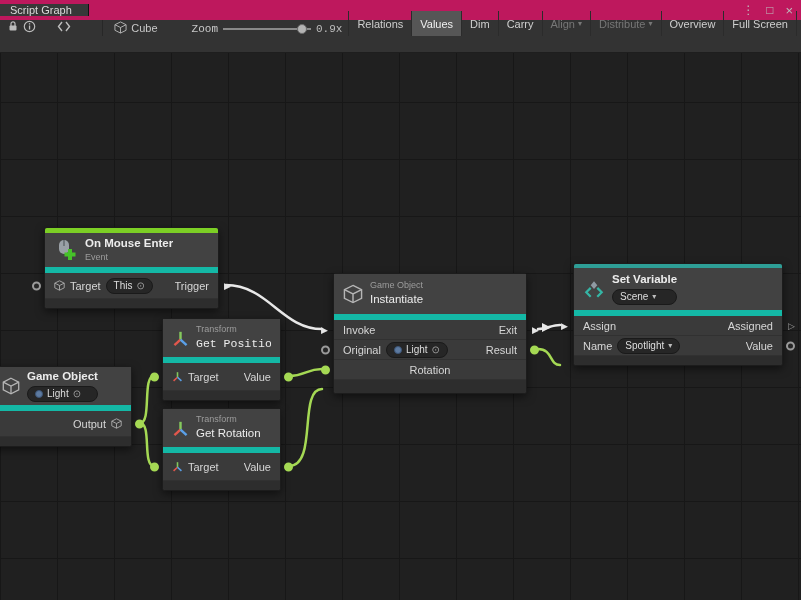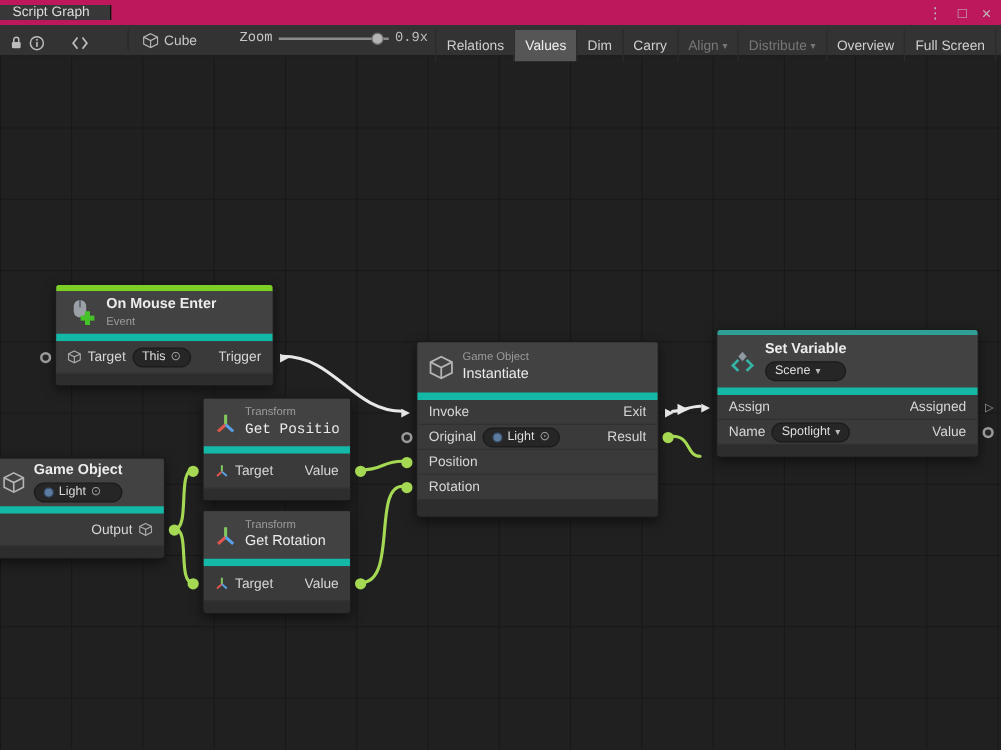--- a/index.html
+++ b/index.html
@@ -21,22 +21,22 @@
   }
   .tabbar-controls {
     margin-left:auto; display:flex; align-items:center; gap:12px; padding-right:8px;
     color:#bdbdbd; font-size:12px;
   }
   .tabbar-controls span { cursor:default; line-height:1; }
 
   
   .toolbar {
     height:25px; background:#333333; border-bottom:1px solid #1e1e1e;
-    display:flex; align-items:flex-start; font-size:11px; color:#c8c8c8;
-    padding:4px 4px; position:relative; z-index:10; white-space:nowrap;
+    display:flex; align-items:flex-end; font-size:11px; color:#c8c8c8;
+    padding:16px 4px; position:relative; z-index:10; white-space:nowrap;
   }
   .tool-icon { display:inline-flex; align-items:center; justify-content:center;
     width:20px; height:20px; margin:0 2px; }
   .tool-gap { width:26px; }
   .tool-divider { width:1px; height:16px; background:#272727; margin:0 6px; }
   .owner { display:flex; align-items:center; gap:4px; padding:2px 6px; }
   .zoom-wrap { display:flex; align-items:center; gap:5px; margin-left:28px;font-family:Liberation Mono, monospace; }
   .zoom-slider { position:relative; width:88px; height:14px; }
   .zoom-track { position:absolute; top:6px; left:0; right:0; height:2px; background:#8a8a8a; }
   .zoom-handle { position:absolute; top:2px; left:84%; width:10px; height:10px;
@@ -77,21 +77,21 @@
   .node-header {
     display:flex; align-items:center; gap:7px; padding:4px 9px;
     background:#424242; border-bottom:6px solid #14b8a6;
   }
   .hdr-col { display:flex; flex-direction:column; gap:2px; min-width:0; }
   .cat { font-size:9px; color:#9c9c9c; line-height:1.1; }
   .ttl { font-size:11.5px; color:#ececec; font-weight:600; line-height:1.15;
     white-space:nowrap; overflow:hidden; }
   .node-row {
     position:relative; display:flex; align-items:center; gap:5px;
-    padding:0 9px; background:#3a3a3a; border-bottom:1px solid #313131;
+    padding:0 9px; background:#3a3a3a; border-bottom:1px solid #313131;justify-content:center;
   }
   .node-row .lbl { white-space:nowrap; overflow:hidden; color:#d6d6d6; }
   .spacer { flex:1; }
   .node-footer { height:9px; background:#2d2d2d; border-radius:0 0 2px 2px; }
 
   
   .port { position:absolute; top:50%; transform:translateY(-50%); z-index:3; }
   .port.in  { left:-13px; }
   .port.out { right:-13px; }
   .pcircle { width:9px; height:9px; border-radius:50%;
@@ -365,24 +365,20 @@
         <span class="objdot"></span>
         <span>Light</span>
         <span class="picker">⊙</span>
       </span>
       <span class="spacer"></span>
       <span class="lbl">Result</span>
       <span class="port out pcircle connected"></span>
     </div>
     <div class="node-row" style="height:20px;">
       <span class="port in pcircle connected"></span>
-      <span class="lbl">Position</span>
-    </div>
-    <div class="node-row" style="height:20px;">
-      <span class="port in pcircle connected"></span>
       <span class="lbl">Rotation</span>
     </div>
     <div class="node-footer" style="height:13px;"></div>
   </div>
 
   <div class="node" style="left:573px; top:218px; width:210px;">
     <div class="accent teal"></div>
     <div class="node-header" style="height:48px;">
       <span class="icon">
         <svg width="22" height="22" viewBox="0 0 20 20">

